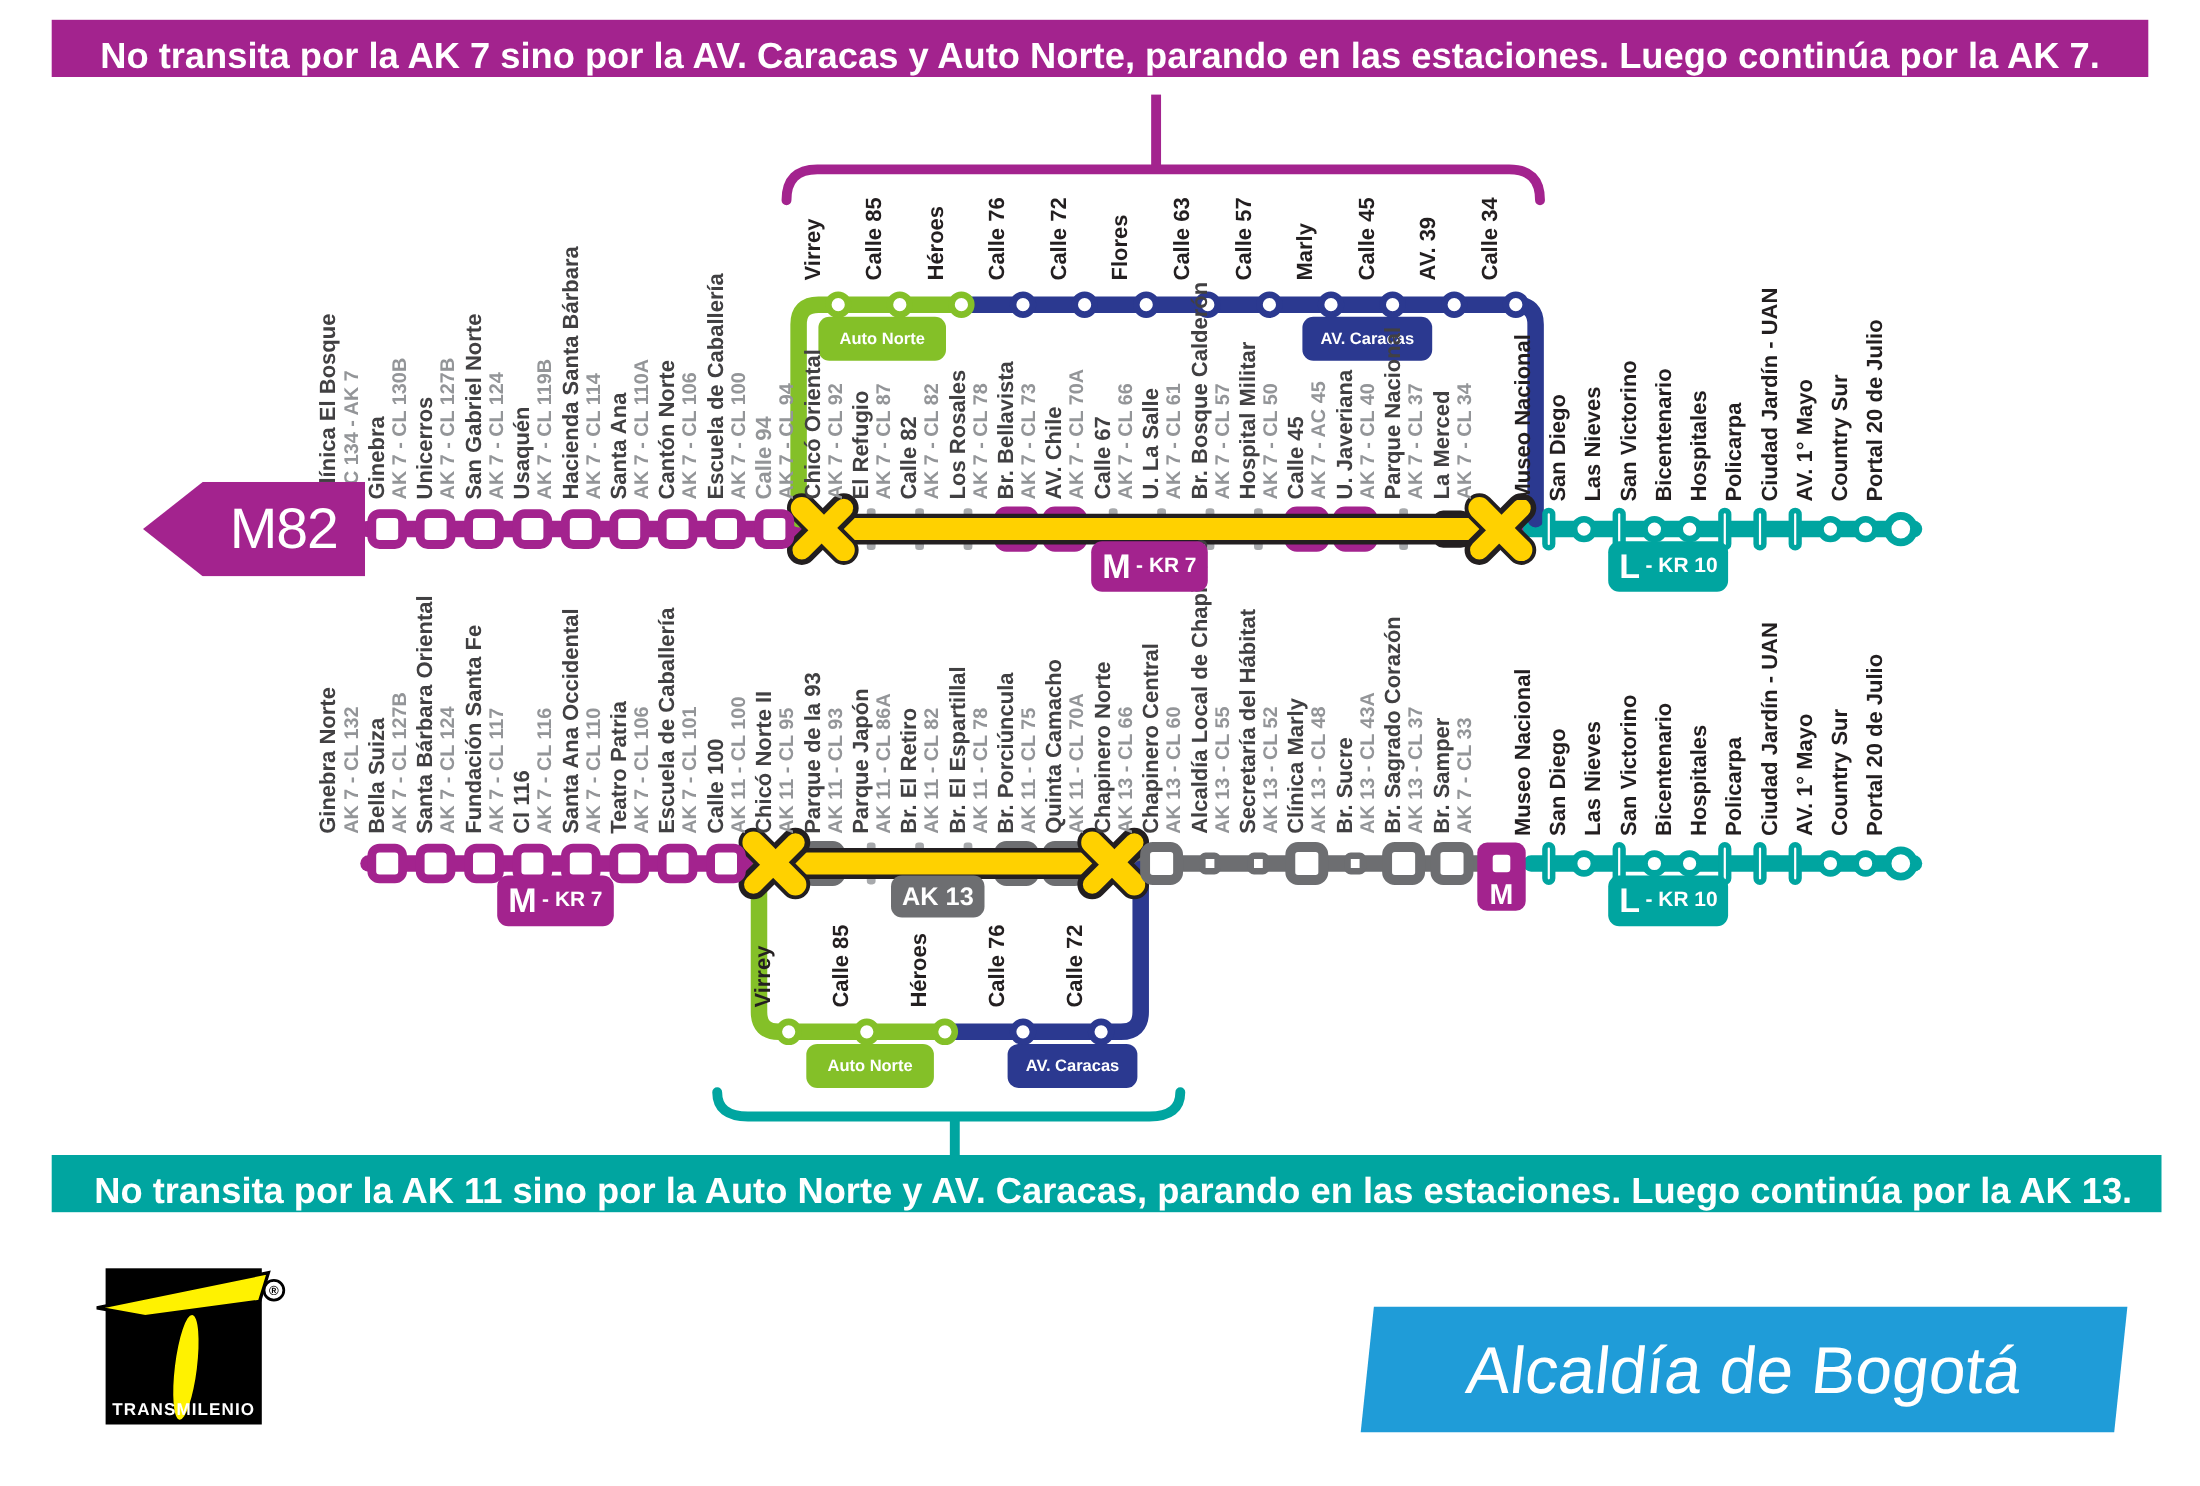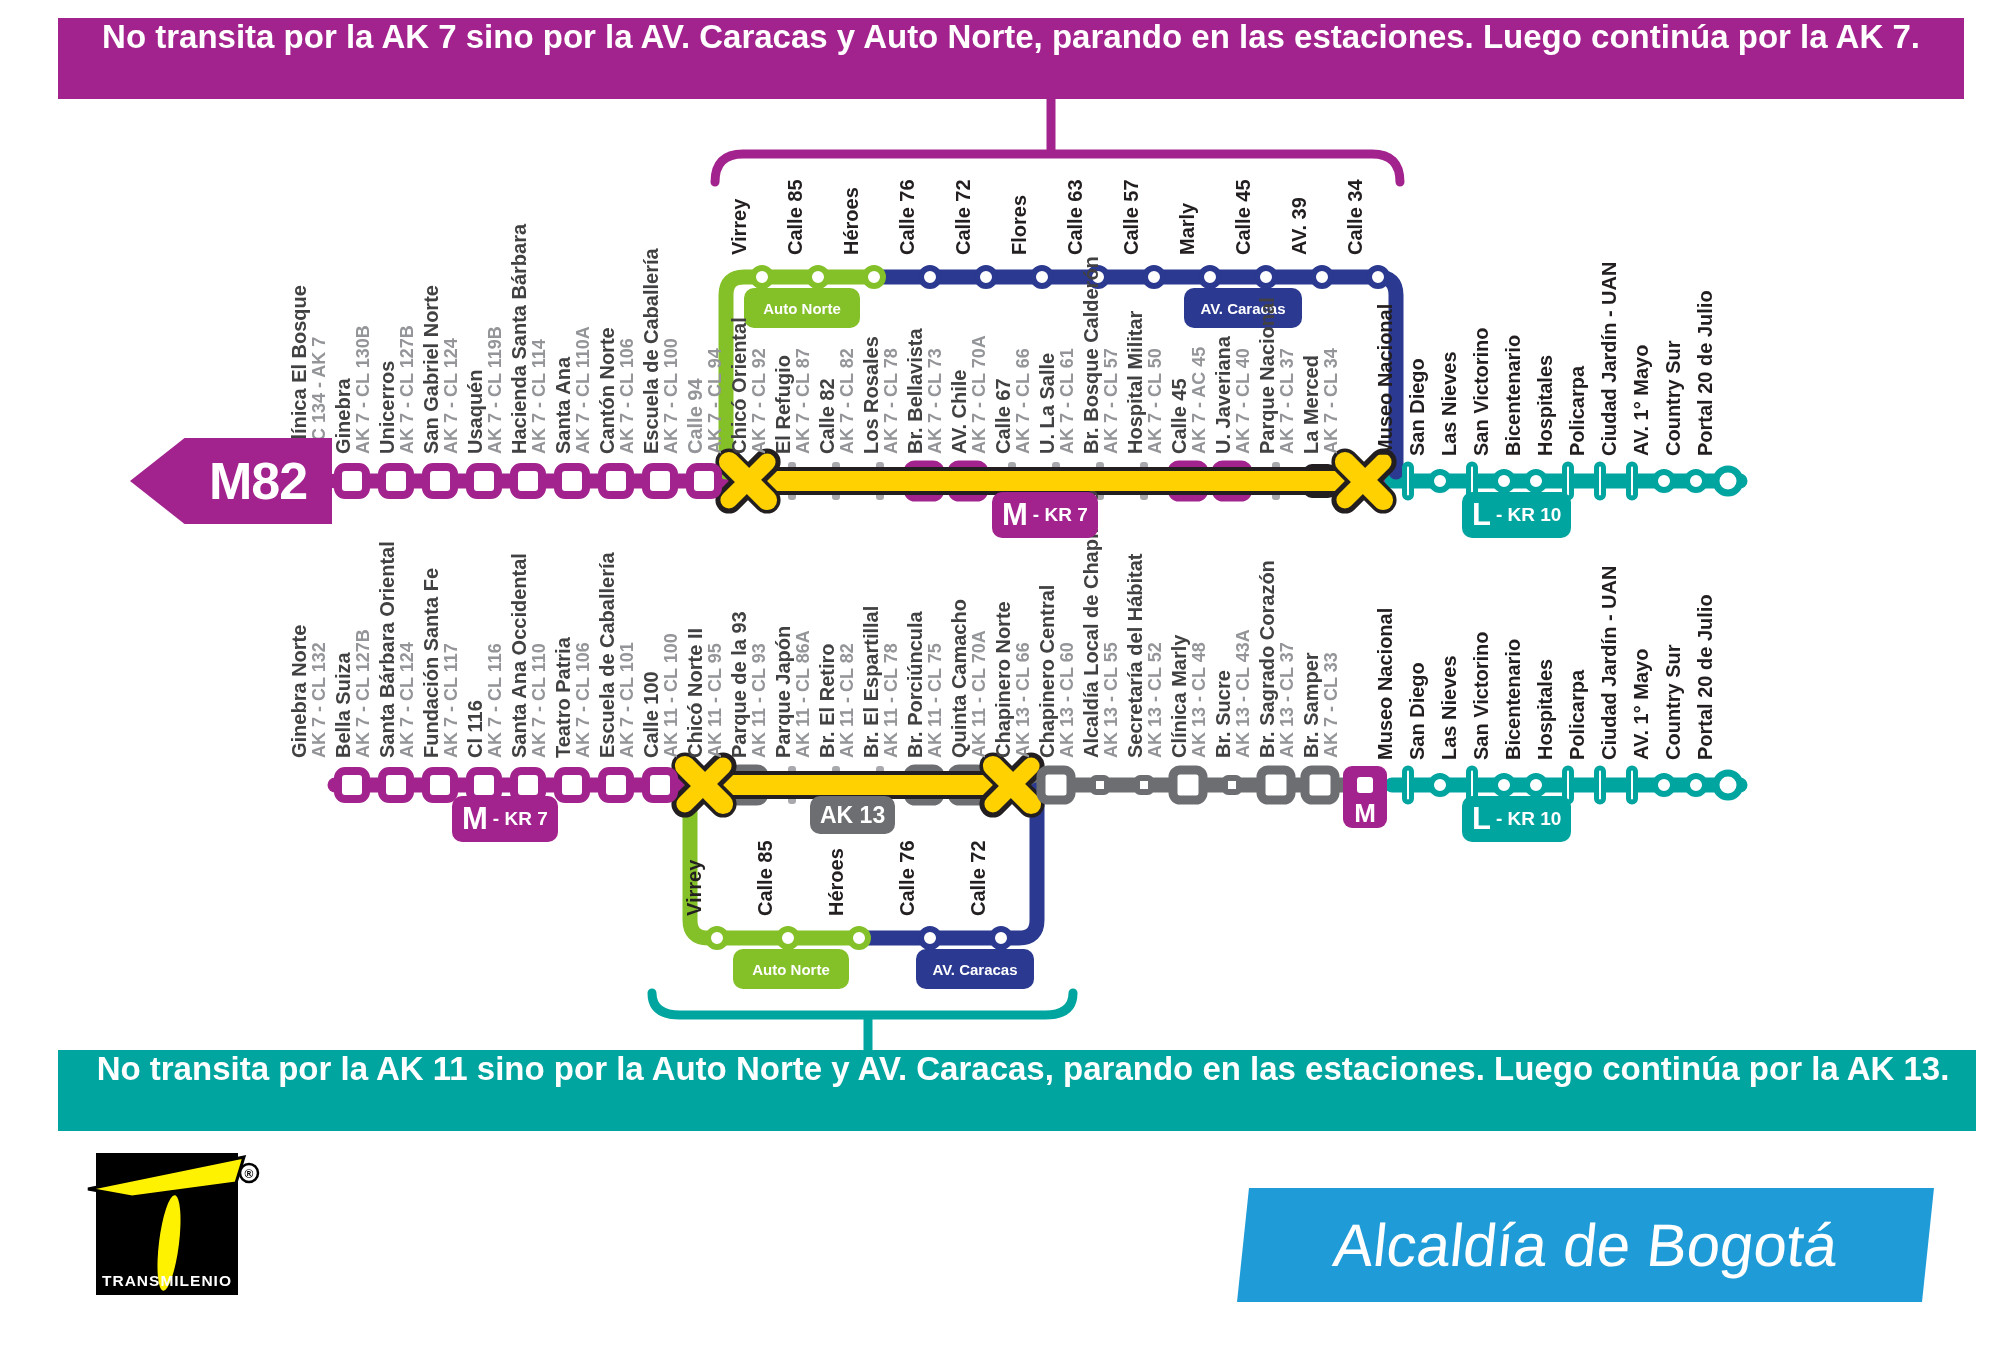--- a/index.html
+++ b/index.html
@@ -5,25 +5,25 @@
   html,body{margin:0;padding:0;background:#fff;}
   .canvas{position:relative;width:2000px;height:1351px;background:#fff;overflow:hidden;
           font-family:"Liberation Sans",sans-serif;}
   .layer{position:absolute;left:0;top:0;width:2000px;height:1351px;pointer-events:none;}
   #signs-layer{z-index:0;}
   #diagram-svg{position:absolute;left:0;top:0;z-index:1;}
   #labels-layer{z-index:2;}
   #badges-layer{z-index:3;}
   .chrome{z-index:4;}
 
-  .banner{position:absolute;left:58px;width:1906px;height:81px;display:flex;align-items:flex-start;
+  .banner{position:absolute;left:47px;width:1906px;height:52px;display:flex;align-items:flex-end;
           justify-content:center;color:#fff;font-weight:bold;font-size:33px;white-space:nowrap;}
 
   .arrow{position:absolute;width:202px;height:86px;display:flex;align-items:center;justify-content:center;
-         color:#fff;font-weight:bold;font-size:52px;box-sizing:border-box;letter-spacing:-1px;}
+         color:#fff;font-weight:normal;font-size:52px;box-sizing:border-box;letter-spacing:-1px;}
   .arrow-left{left:130px;top:438px;clip-path:polygon(27% 0,100% 0,100% 100%,27% 100%,0 50%);padding-left:54px;}
   .arrow-right{left:1760px;top:742px;clip-path:polygon(0 0,73% 0,100% 50%,73% 100%,0 100%);padding-right:54px;}
 
   .vlabel{position:absolute;transform:rotate(-90deg);transform-origin:0 100%;width:300px;
           white-space:nowrap;line-height:1;text-align:left;}
   .vlabel .nm{font-size:20px;font-weight:bold;color:#414042;line-height:21px;}
   .vlabel .sb{font-size:18px;font-weight:bold;color:#939598;line-height:19px;}
   .vlabel .nm.muted{color:#939598;}
   .vlabel .nm.blk{color:#231F20;}
 

